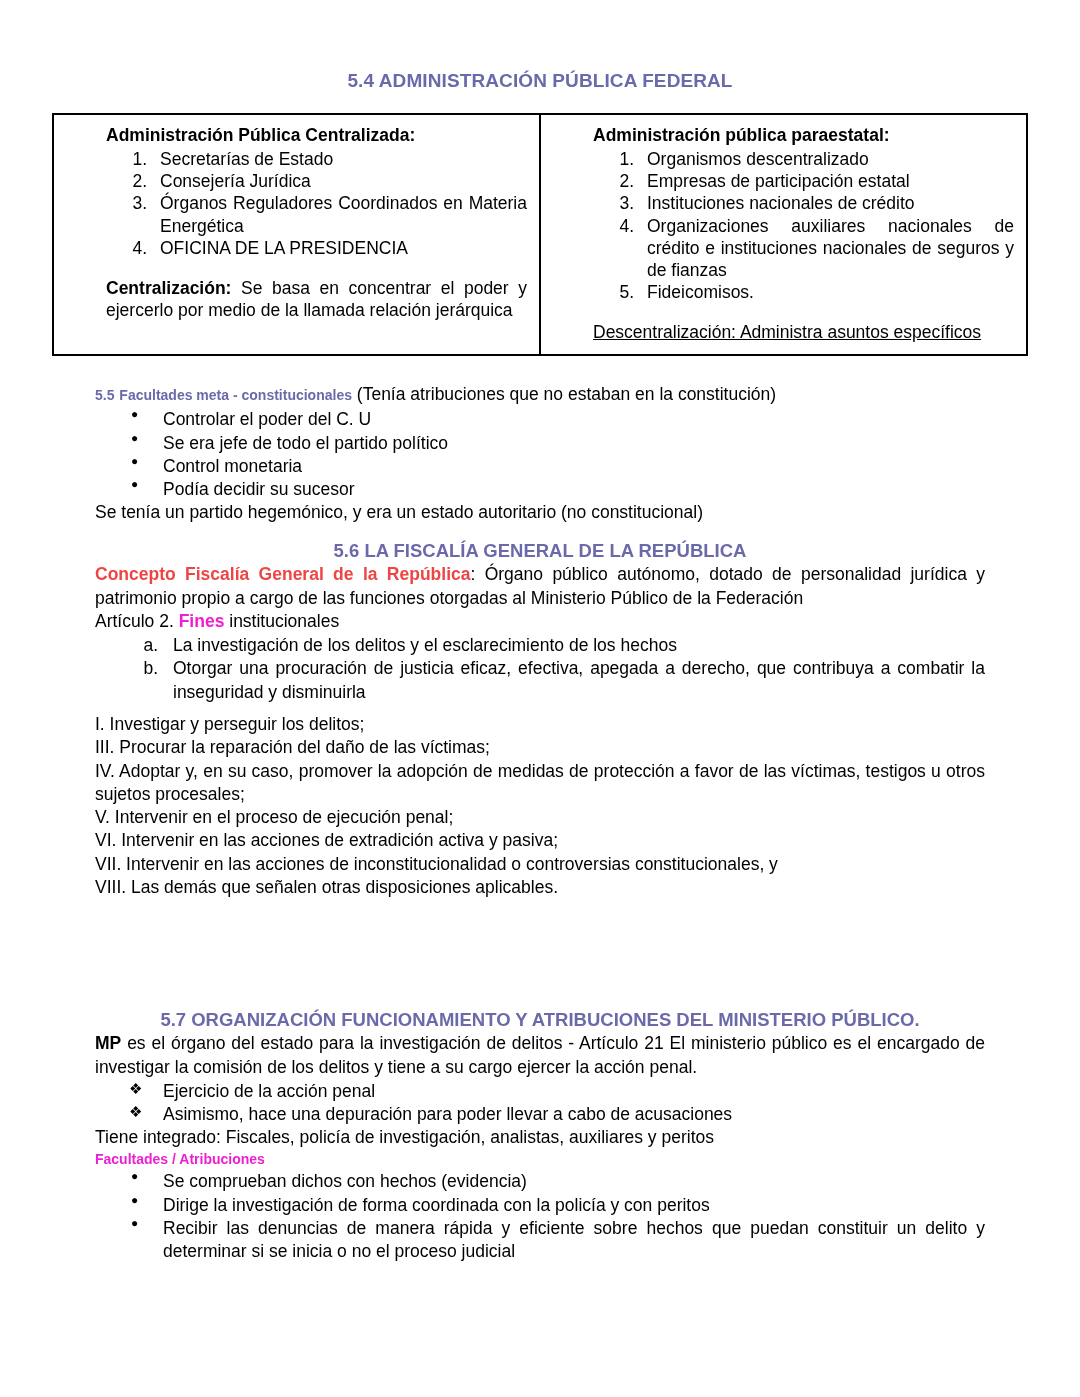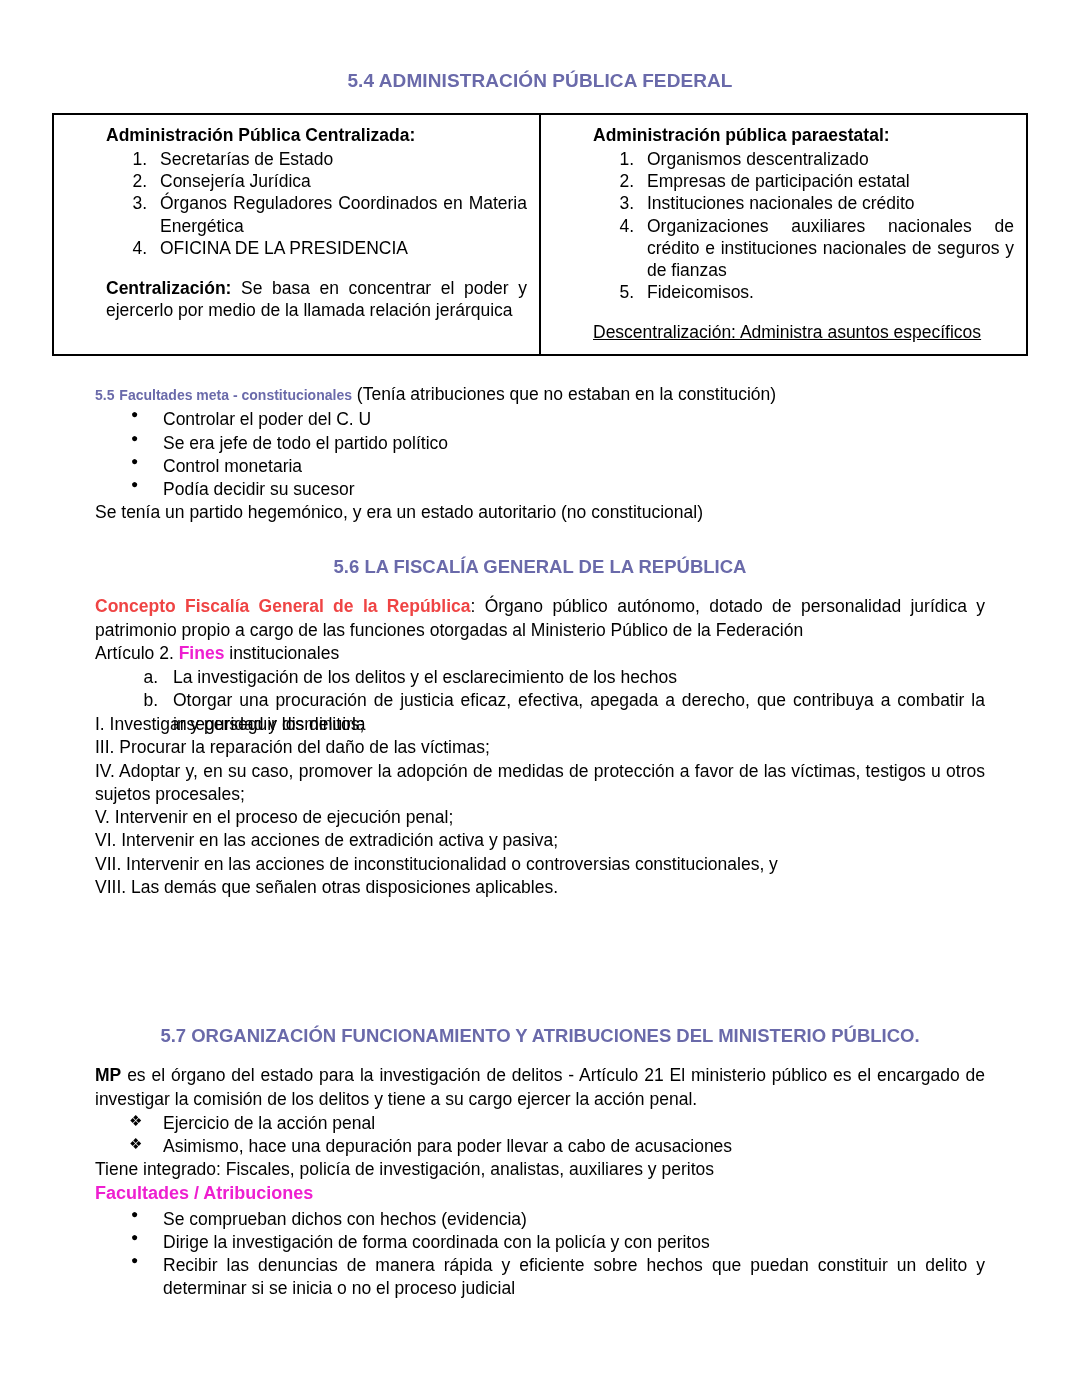--- a/index.html
+++ b/index.html
@@ -32,21 +32,21 @@
     margin: 0;
     padding: 70px 0 0 0;
     letter-spacing: .1px;
   }
 
   .section-head {
     color: #6a6aaa;
     font-weight: bold;
     font-size: 18.5px;
     text-align: center;
-    margin: 16px;
+    margin: 0;
   }
 
   .head-55 {
     color: #6a6aaa;
     font-weight: bold;
     font-size: 14px;
   }
 
   
   .frame {
@@ -185,21 +185,21 @@
     color: #ef4444;
     font-weight: bold;
   }
   .magenta {
     color: #ee1fd0;
     font-weight: bold;
   }
   .magenta-head {
     color: #ee1fd0;
     font-weight: bold;
-    font-size: 18px;
+    font-size: 14px;
   }
   b.tight { font-weight: bold; }
 </style>
 </head>
 <body>
 
 <div class="page">
 
   <h1 class="doc-title">5.4 ADMINISTRACIÓN PÚBLICA FEDERAL</h1>
 

